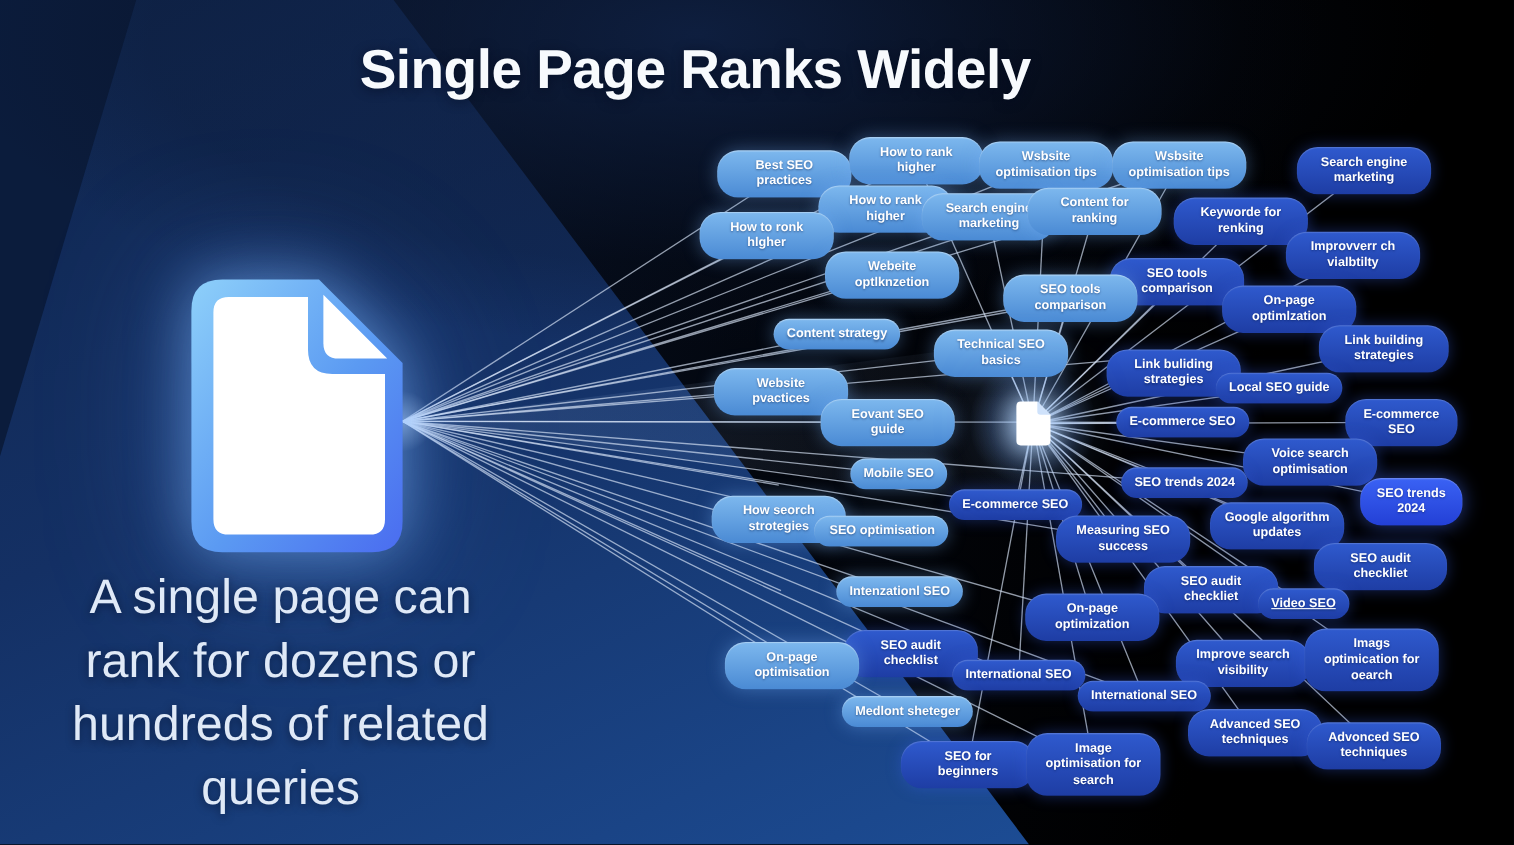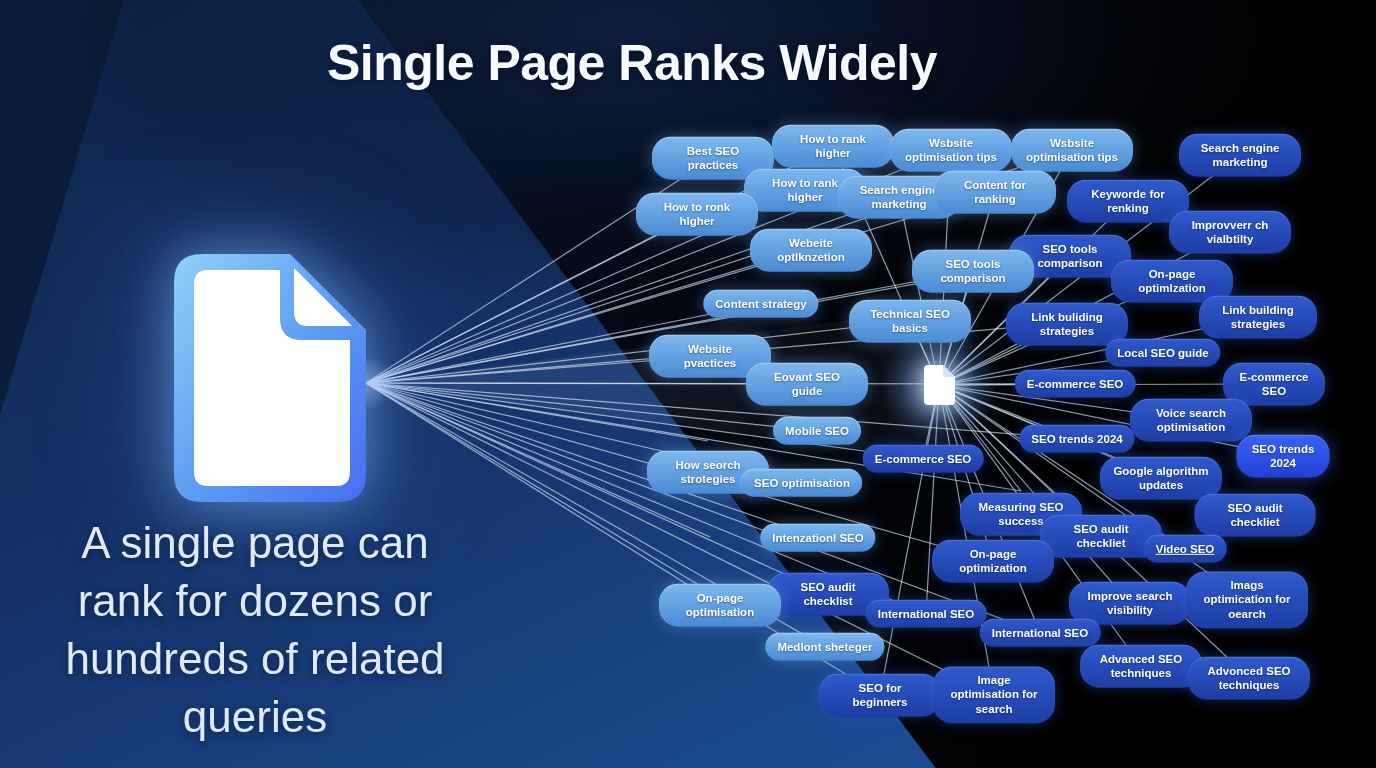--- a/index.html
+++ b/index.html
@@ -152,36 +152,36 @@
       <div class="node light" style="left: 995px; top: 192px;">Content for ranking</div>
       <div class="node dark" style="left: 1128px; top: 201px;">Keyworde for renking</div>
       <div class="node light" style="left: 697px; top: 214px;">How to ronk hlgher</div>
       <div class="node dark" style="left: 1230px; top: 232px;">Improvverr ch vialbtilty</div>
       <div class="node light" style="left: 811px; top: 250px;">Webeite optlknzetion</div>
       <div class="node dark" style="left: 1070px; top: 256px;">SEO tools comparison</div>
       <div class="node light" style="left: 973px; top: 271px;">SEO tools comparison</div>
       <div class="node dark" style="left: 1172px; top: 281px;">On-page optimlzation</div>
       <div class="node light" style="left: 761px; top: 304px;">Content strategy</div>
       <div class="node light" style="left: 910px; top: 321px;">Technical SEO basics</div>
-      <div class="node dark" style="left: 1067px; top: 324px;">Link buliding strategies</div>
+      <div class="node dark" style="left: 1067px; top: 339px;">Link buliding strategies</div>
       <div class="node dark" style="left: 1258px; top: 317px;">Link building strategies</div>
       <div class="node light" style="left: 710px; top: 356px; text-align: center;">Website pvactices</div>
       <div class="node dark" style="left: 1163px; top: 353px;">Local SEO guide</div>
       <div class="node light" style="left: 807px; top: 384px;">Eovant SEO guide</div>
       <div class="node dark" style="left: 1075px; top: 384px;">E-commerce SEO</div>
       <div class="node dark" style="left: 1274px; top: 384px;">E-commerce SEO</div>
       <div class="node light" style="left: 817px; top: 431px;">Mobile SEO</div>
       <div class="node light" style="left: 708px; top: 441px; margin-top: 31px;">How seorch strotegies</div>
       <div class="node dark" style="left: 1191px; top: 420px;">Voice search optimisation</div>
       <div class="node dark" style="left: 1077px; top: 439px;">SEO trends 2024</div>
       <div class="node bright" style="left: 1283px; top: 456px;">SEO trends 2024</div>
       <div class="node dark" style="left: 923px; top: 459px;">E-commerce SEO</div>
       <div class="node light" style="left: 801px; top: 483px; padding-left: 14px;">SEO optimisation</div>
       <div class="node dark" style="left: 1161px; top: 478px; text-align: center;">Google algorithm updates</div>
-      <div class="node dark" style="left: 1021px; top: 514px;">Measuring SEO success</div>
+      <div class="node dark" style="left: 1021px; top: 490px;">Measuring SEO success</div>
       <div class="node dark" style="left: 1255px; top: 515px;">SEO audit checkliet</div>
       <div class="node light" style="left: 818px; top: 538px;">Intenzationl SEO</div>
       <div class="node dark" style="left: 1101px; top: 536px;">SEO audit checkliet</div>
       <div class="node dark" style="left: 1185px; top: 549px; text-decoration: underline;">Video SEO</div>
       <div class="node dark" style="left: 993px; top: 561px;">On-page optimization</div>
       <div class="node dark" style="left: 828px; top: 594px;">SEO audit checklist</div>
       <div class="node light" style="left: 720px; top: 605px;">On-page optimisation</div>
       <div class="node dark" style="left: 926px; top: 614px;">International SEO</div>
       <div class="node dark" style="left: 1130px; top: 603px;">Improve search visibility</div>
       <div class="node dark" style="left: 1247px; top: 600px;">Imags optimication for oearch</div>

